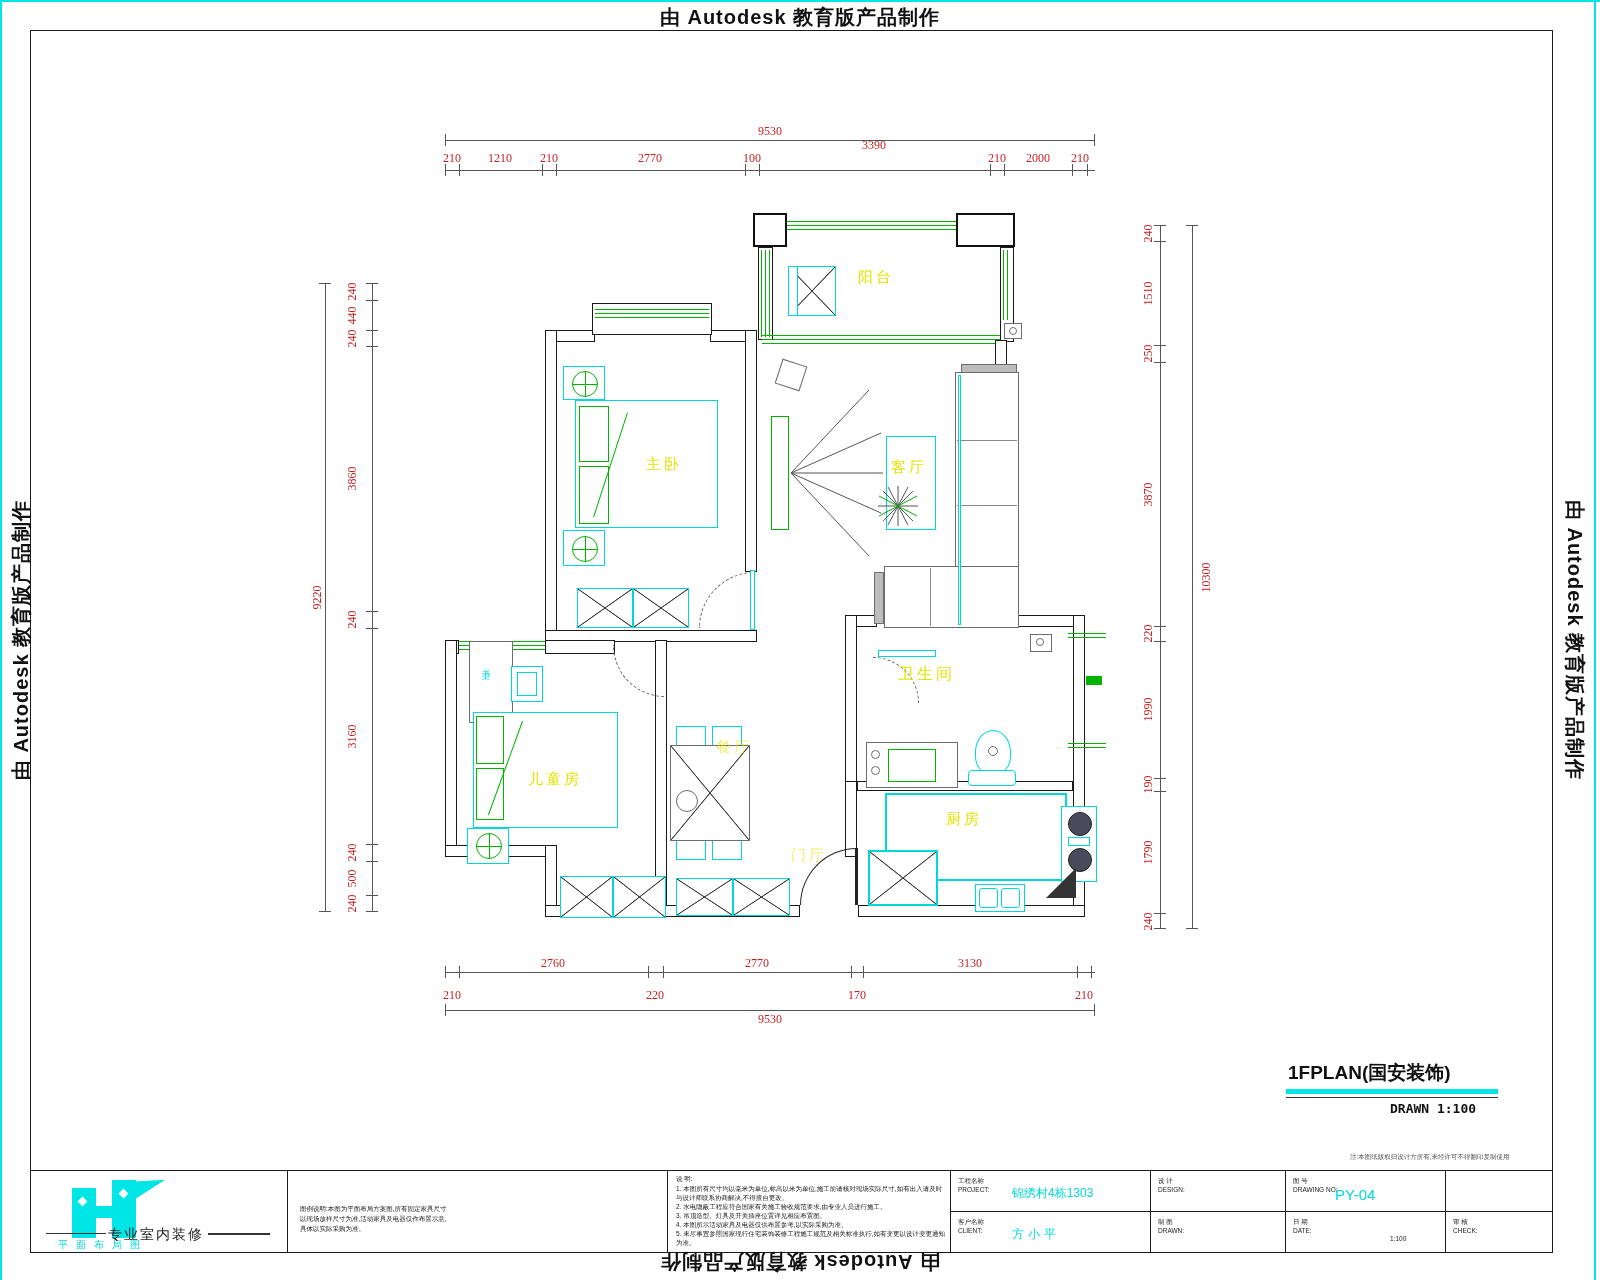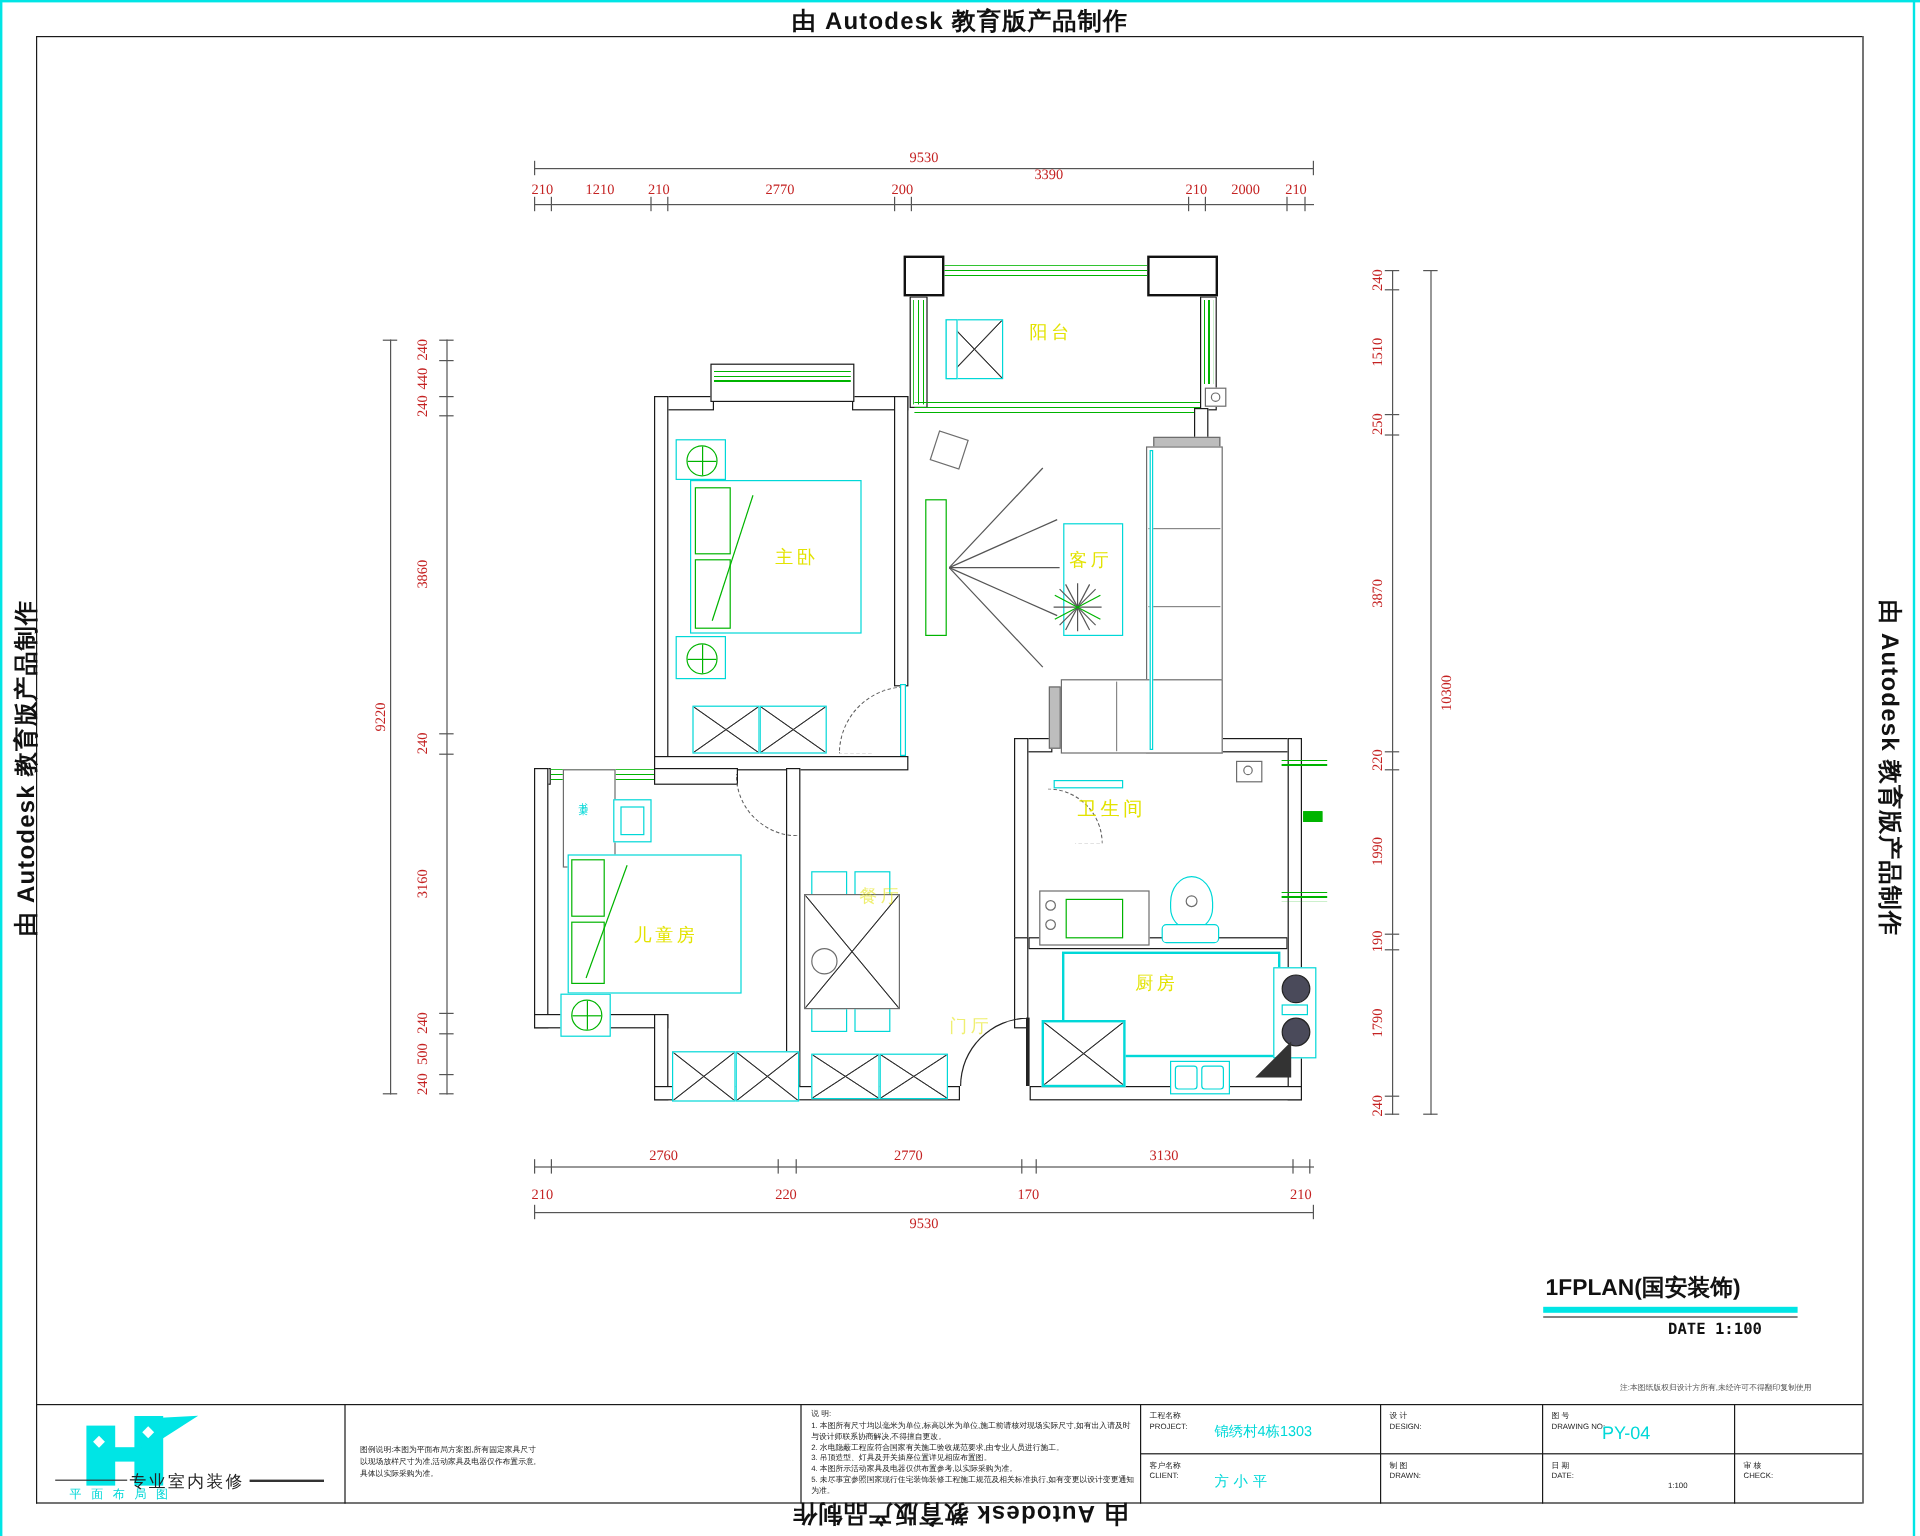--- a/index.html
+++ b/index.html
@@ -235,21 +235,21 @@
   <div class="tick" style="left:745px;top:164px"></div>
   <div class="tick" style="left:759px;top:164px"></div>
   <div class="tick" style="left:990px;top:164px"></div>
   <div class="tick" style="left:1004px;top:164px"></div>
   <div class="tick" style="left:1072px;top:164px"></div>
   <div class="tick" style="left:1087px;top:164px"></div>
   <div class="dim" style="left:432px;top:151px;width:40px">210</div>
   <div class="dim" style="left:480px;top:151px;width:40px">1210</div>
   <div class="dim" style="left:529px;top:151px;width:40px">210</div>
   <div class="dim" style="left:630px;top:151px;width:40px">2770</div>
-  <div class="dim" style="left:732px;top:151px;width:40px">200</div>
+  <div class="dim" style="left:732px;top:151px;width:40px">100</div>
   <div class="dim" style="left:854px;top:138px;width:40px">3390</div>
   <div class="dim" style="left:977px;top:151px;width:40px">210</div>
   <div class="dim" style="left:1018px;top:151px;width:40px">2000</div>
   <div class="dim" style="left:1060px;top:151px;width:40px">210</div>
 
   <div class="dim" style="left:533px;top:956px;width:40px">2760</div>
   <div class="dim" style="left:737px;top:956px;width:40px">2770</div>
   <div class="dim" style="left:950px;top:956px;width:40px">3130</div>
   <div class="dline" style="left:445px;top:972px;width:650px;height:1px"></div>
   <div class="tick" style="left:445px;top:966px"></div>
@@ -315,21 +315,21 @@
   <div class="dim dimv" style="left:1128px;top:845px;width:40px">1790</div>
   <div class="dim dimv" style="left:1128px;top:914px;width:40px">240</div>
   <div class="dline" style="left:1192px;top:225px;width:1px;height:704px"></div>
   <div class="tickh" style="left:1186px;top:225px"></div>
   <div class="tickh" style="left:1186px;top:928px"></div>
   <div class="dim dimv" style="left:1182px;top:570px;width:48px">10300</div>
 
   <div class="abs" style="left:1288px;top:1060px;font:bold 19px 'Liberation Sans',sans-serif;color:#111;white-space:nowrap">1FPLAN(国安装饰)</div>
   <div class="abs" style="left:1286px;top:1089px;width:212px;height:5px;background:#00e5e5"></div>
   <div class="abs" style="left:1286px;top:1097px;width:212px;height:1px;background:#333"></div>
-  <div class="abs" style="left:1390px;top:1101px;font:bold 13px 'DejaVu Sans Mono',monospace;color:#111;white-space:nowrap">DATE  1:100</div>
+  <div class="abs" style="left:1390px;top:1101px;font:bold 13px 'DejaVu Sans Mono',monospace;color:#111;white-space:nowrap">DRAWN  1:100</div>
   <div class="tiny" style="left:1350px;top:1152px;color:#555">注:本图纸版权归设计方所有,未经许可不得翻印复制使用</div>
 
   <div class="frame" style="left:30px;top:1170px;width:1522px;height:1px"></div>
   <div class="frame" style="left:287px;top:1170px;width:1px;height:83px"></div>
   <div class="frame" style="left:667px;top:1170px;width:1px;height:83px"></div>
   <div class="frame" style="left:950px;top:1170px;width:1px;height:83px"></div>
   <div class="frame" style="left:1285px;top:1170px;width:1px;height:83px"></div>
   <div class="frame" style="left:950px;top:1211px;width:602px;height:1px"></div>
   <div class="frame" style="left:1150px;top:1170px;width:1px;height:83px"></div>
   <div class="frame" style="left:1445px;top:1170px;width:1px;height:83px"></div>

